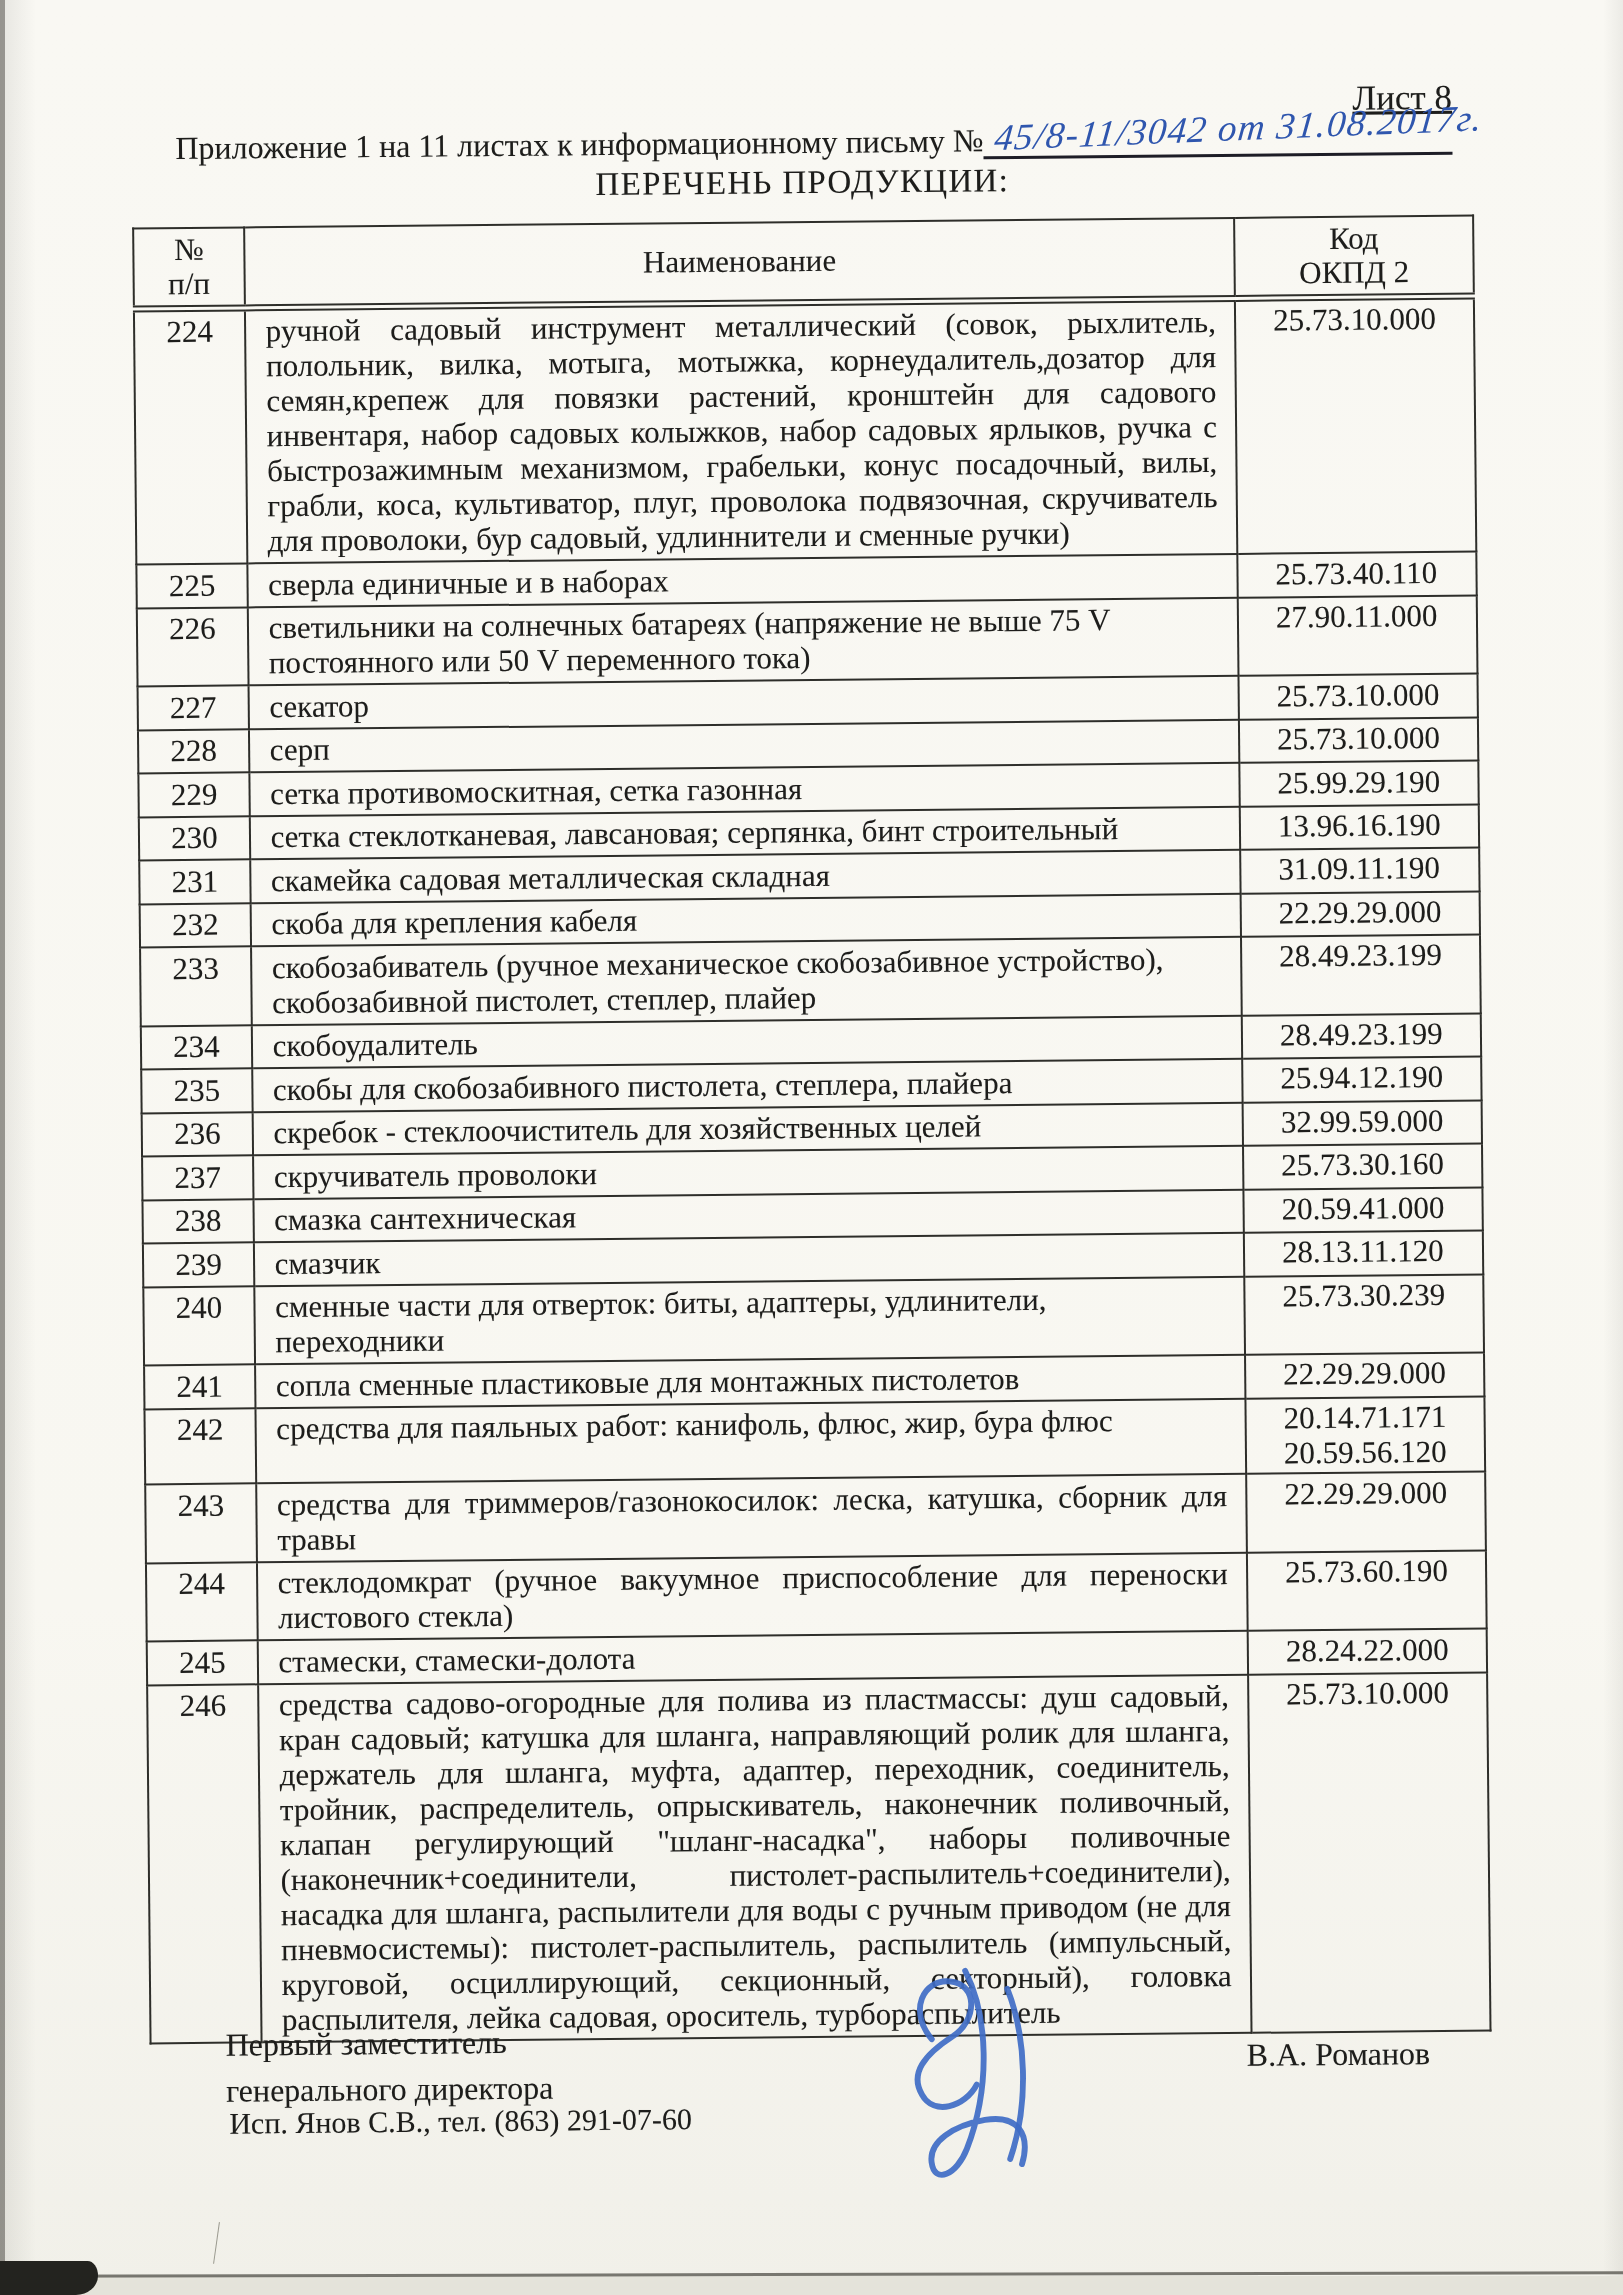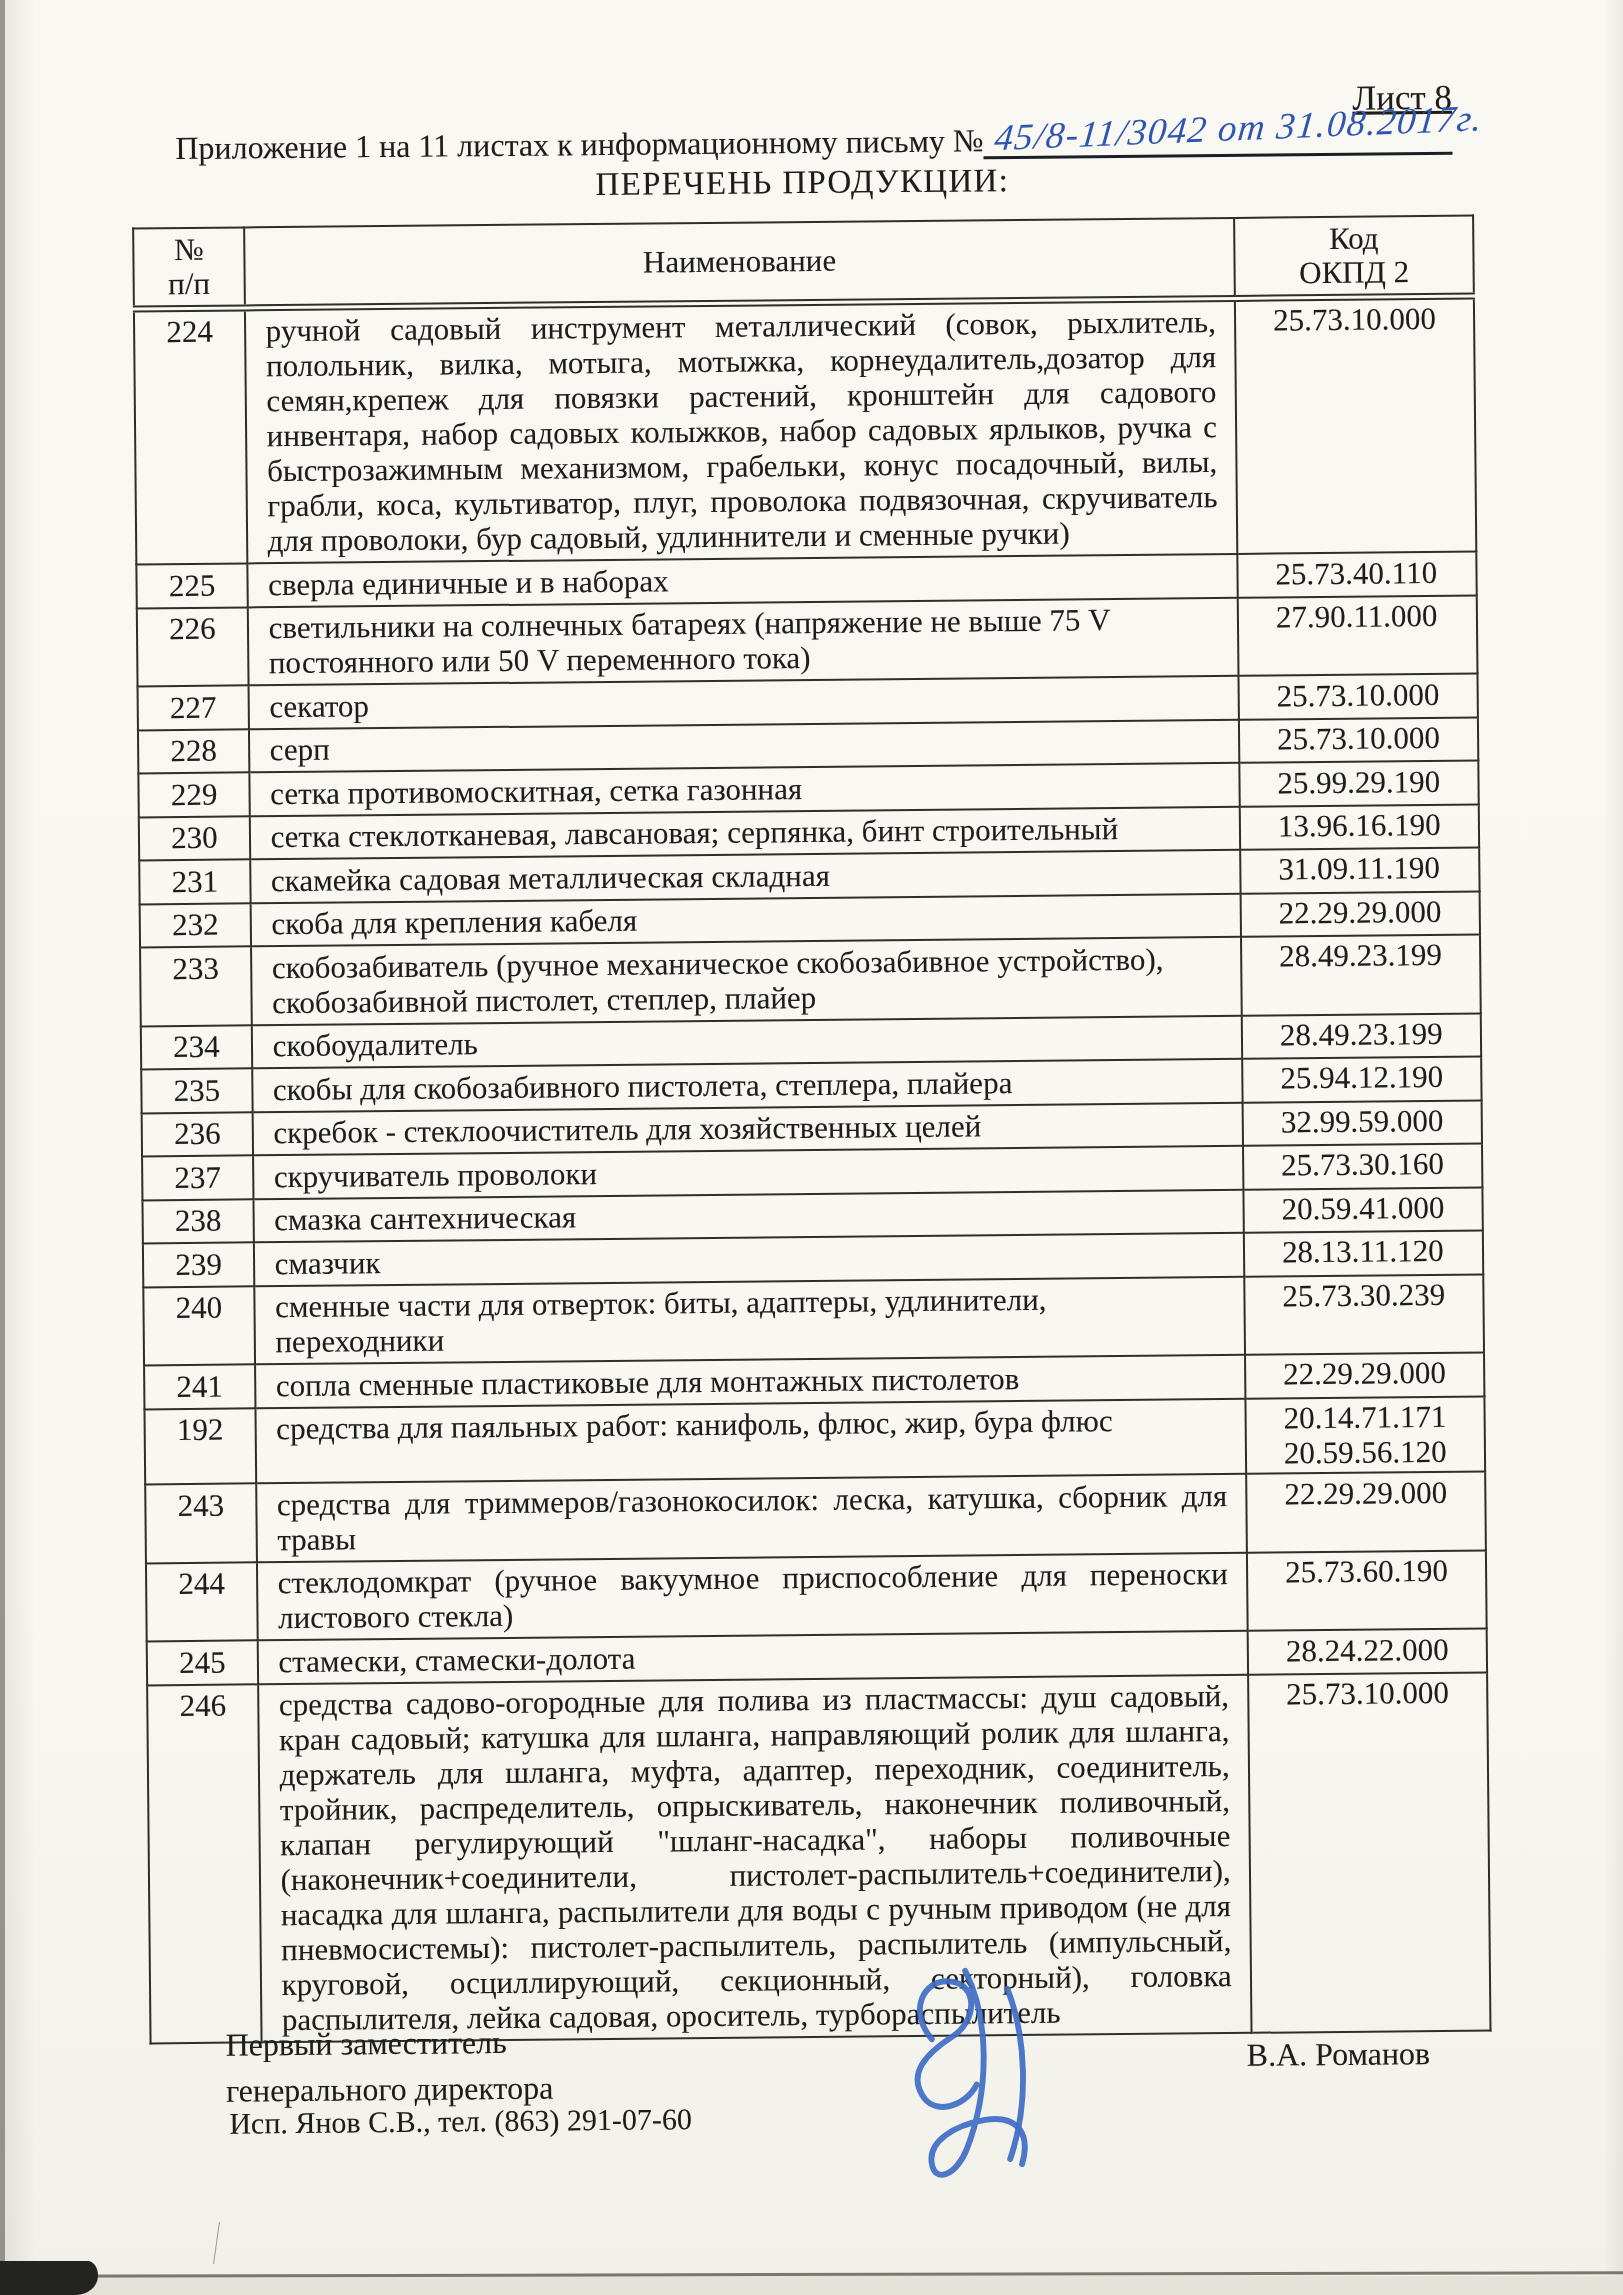--- a/index.html
+++ b/index.html
@@ -193,21 +193,21 @@
             <td class="name">сменные части для отверток: биты, адаптеры, удлинители,
 переходники</td>
             <td class="code">25.73.30.239</td>
           </tr>
           <tr>
             <td class="num">241</td>
             <td class="name">сопла сменные пластиковые для монтажных пистолетов</td>
             <td class="code">22.29.29.000</td>
           </tr>
           <tr>
-            <td class="num">192</td>
+            <td class="num">242</td>
             <td class="name">средства для паяльных работ: канифоль, флюс, жир, бура флюс</td>
             <td class="code">20.14.71.171
 20.59.56.120</td>
           </tr>
           <tr>
             <td class="num">243</td>
             <td class="name justify">средства для триммеров/газонокосилок: леска, катушка, сборник для травы</td>
             <td class="code">22.29.29.000</td>
           </tr>
           <tr>

